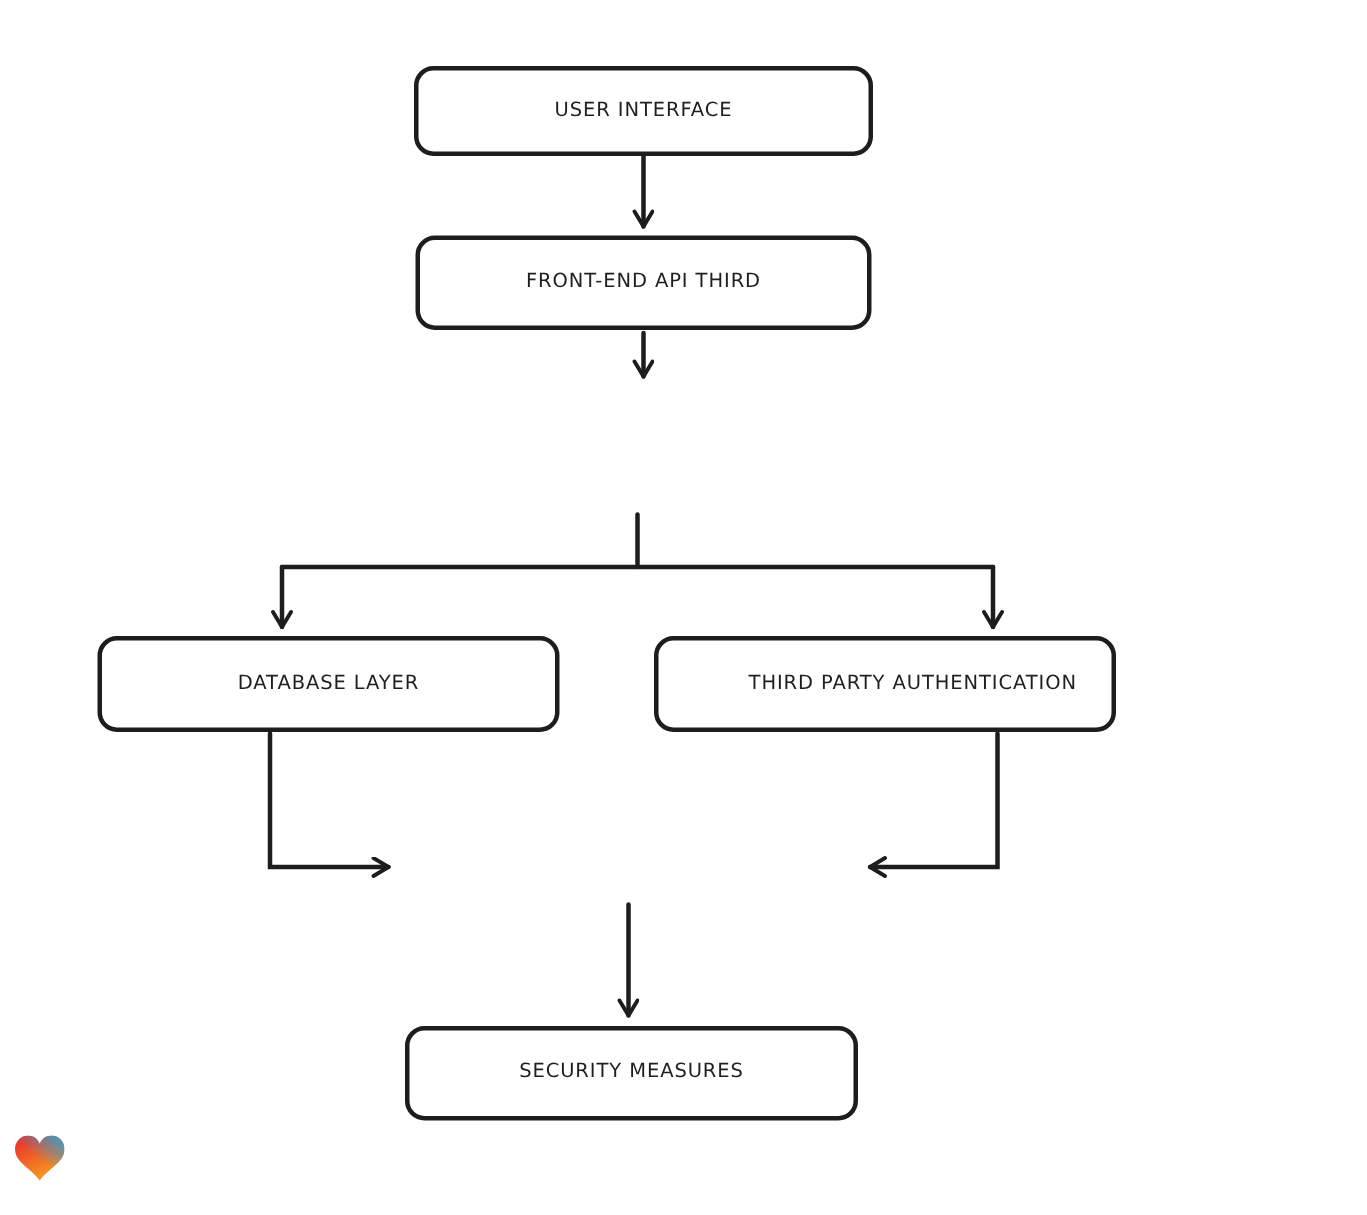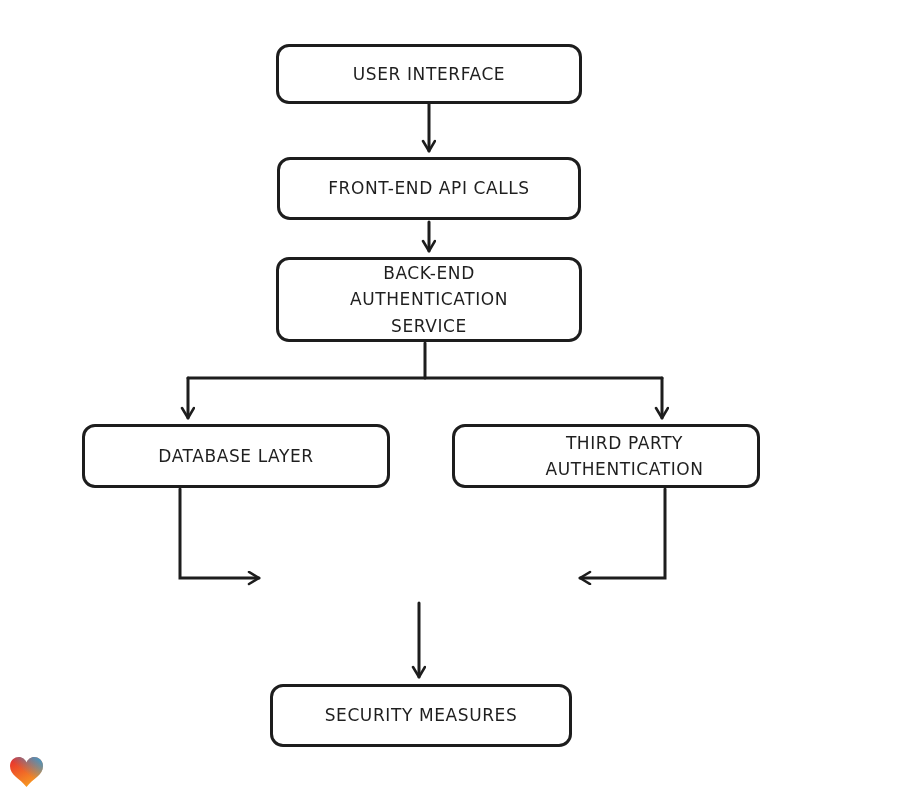--- a/index.html
+++ b/index.html
@@ -28,21 +28,21 @@
     box-sizing: border-box;
     background: #ffffff;
     border: 3px solid #1d1d1d;
     border-radius: 13px;
     display: flex;
     align-items: center;
     justify-content: center;
     text-align: center;
   }
   .node .label {
-    font-size: 17px;
+    font-size: 13px;
     letter-spacing: 0.6px;
     line-height: 1.55;
     color: #1f1f1f;
     font-weight: 500;
   }
   .node .label.wrap {
     max-width: 218px;
   }
   .logo {
     position: absolute;
@@ -76,32 +76,29 @@
       <path d="M665,489 L665,578 L580,578" marker-end="url(#arrow)"></path>
       <path d="M419,603 L419,677" marker-end="url(#arrow)"></path>
     </g>
   </svg>
 
   <div class="node" style="left:276px; top:44px; width:306px; height:60px;">
     <span class="label">USER INTERFACE</span>
   </div>
 
   <div class="node" style="left:277px; top:157px; width:304px; height:63px;">
-    <span class="label">FRONT-END API CALLS</span>
+    <span class="label">FRONT-END API THIRD</span>
   </div>
 
-  <div class="node" style="left:276px; top:257px; width:306px; height:85px;">
-    <span class="label wrap">BACK-END AUTHENTICATION SERVICE</span>
-  </div>
 
-  <div class="node" style="left:82px; top:424px; width:308px; height:64px;">
+  <div class="node" style="left:65px; top:424px; width:308px; height:64px;">
     <span class="label">DATABASE LAYER</span>
   </div>
 
-  <div class="node" style="left:452px; top:424px; width:308px; height:64px;padding-left:37px;">
+  <div class="node" style="left:436px; top:424px; width:308px; height:64px;padding-left:37px;">
     <span class="label">THIRD PARTY AUTHENTICATION</span>
   </div>
 
 
   <div class="node" style="left:270px; top:684px; width:302px; height:63px;text-align:center;">
     <span class="label">SECURITY MEASURES</span>
   </div>
 
   <span class="logo">
     <svg width="33" height="31" viewBox="0 0 32 30" xmlns="http://www.w3.org/2000/svg">

